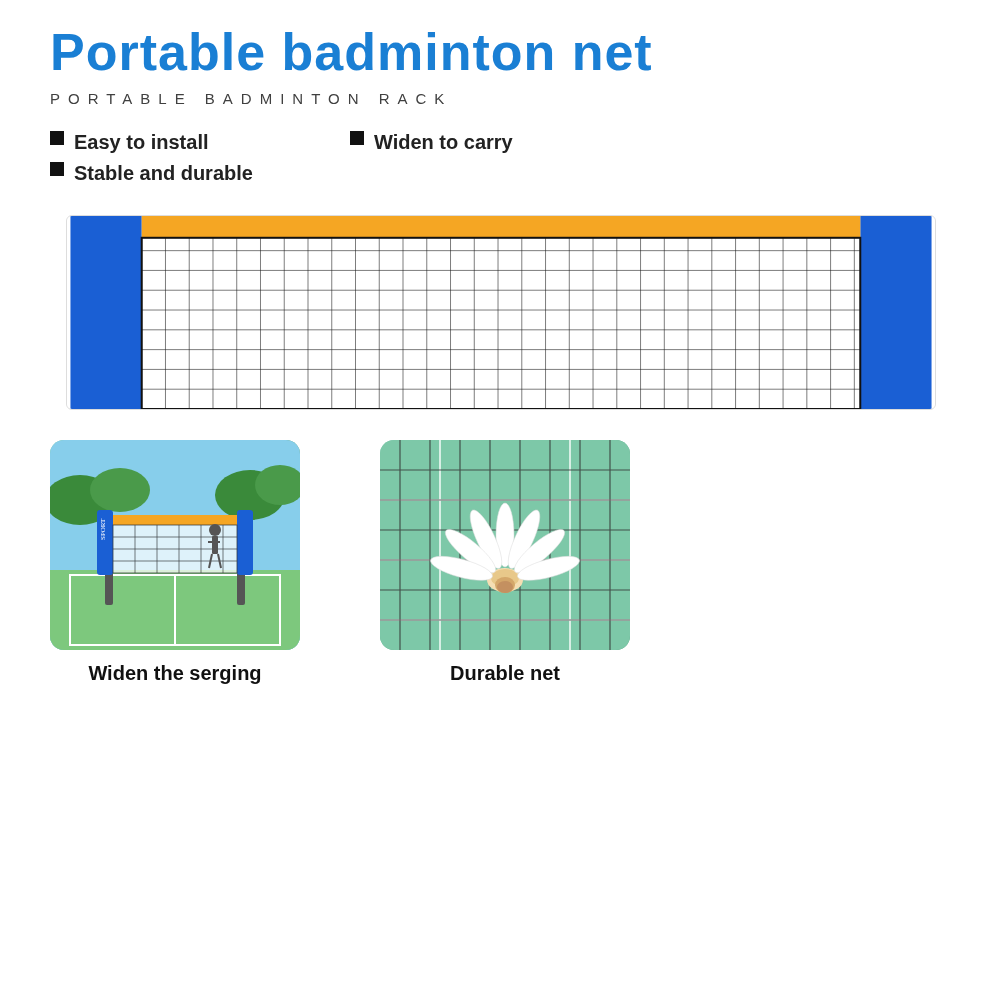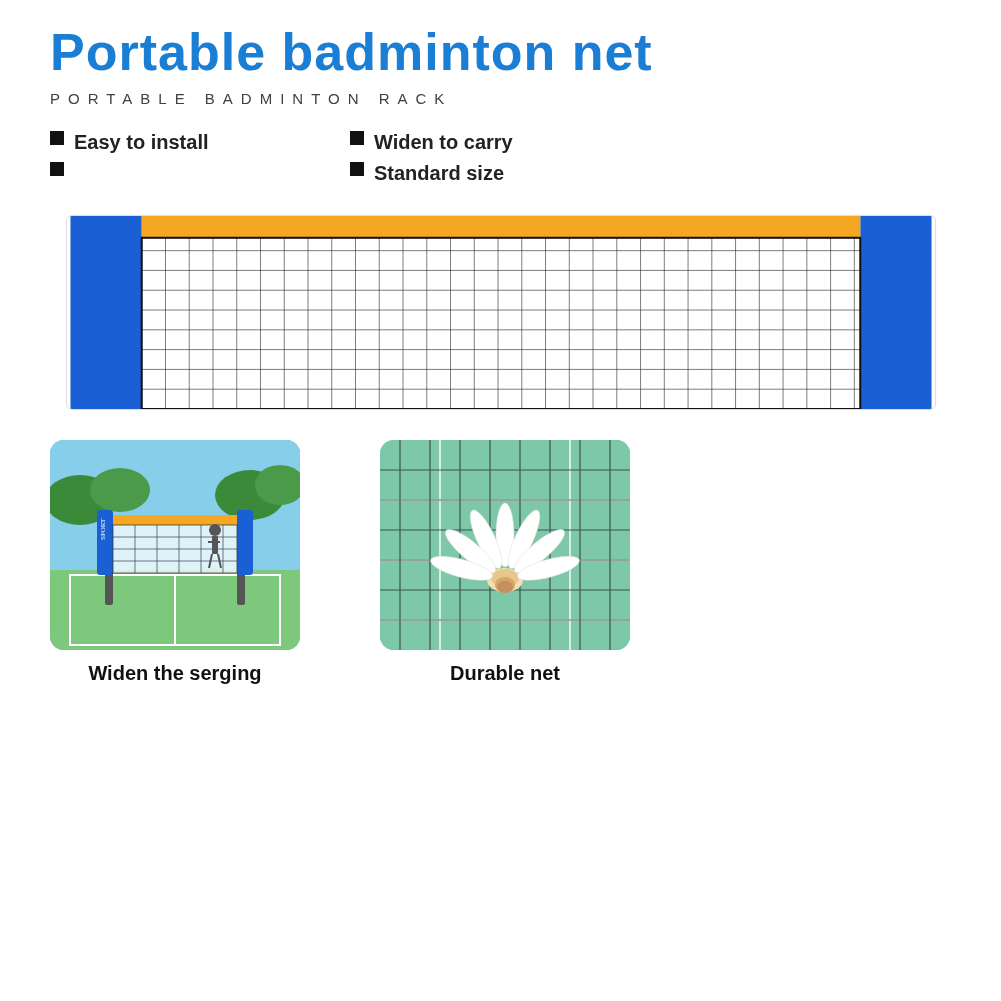--- a/index.html
+++ b/index.html
@@ -144,24 +144,21 @@
     <div class="feature-item">
       <span class="bullet"></span>
       <span>Easy to install</span>
     </div>
     <div class="feature-item">
       <span class="bullet"></span>
       <span>Widen to carry</span>
     </div>
     <div class="feature-item">
       <span class="bullet"></span>
-    </div>
-    <div class="feature-item">
-      <span class="bullet"></span>
-      <span>Standard size</span>
+      <span>Stable and durable</span>
     </div>
   </div>
 
   <div class="net-container">
     <div class="net-image">
       <svg class="net-svg" viewBox="0 0 870 195" xmlns="http://www.w3.org/2000/svg">
 
         <rect x="0" y="0" width="870" height="195" fill="white"></rect>
 
         <rect x="0" y="0" width="72" height="195" fill="#1a5fd4"></rect>

